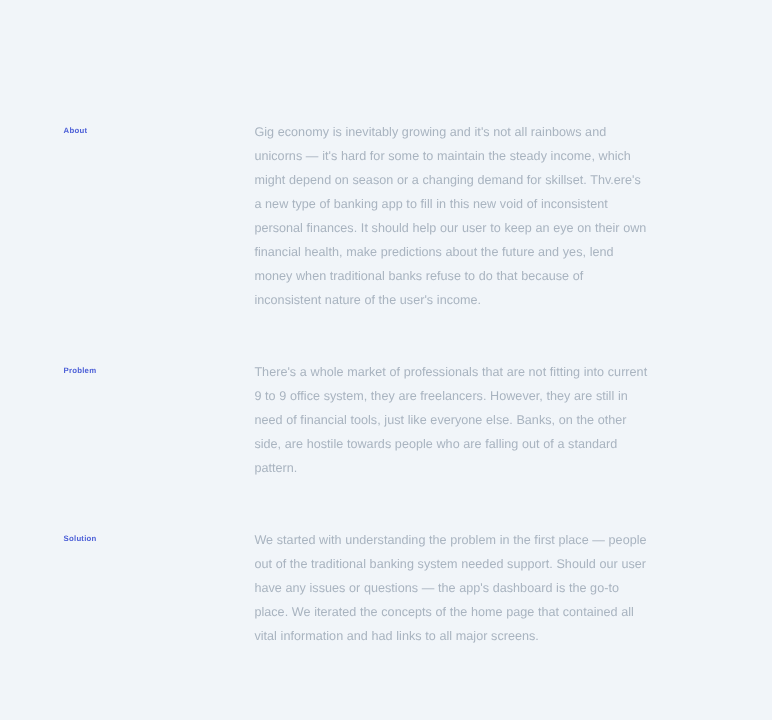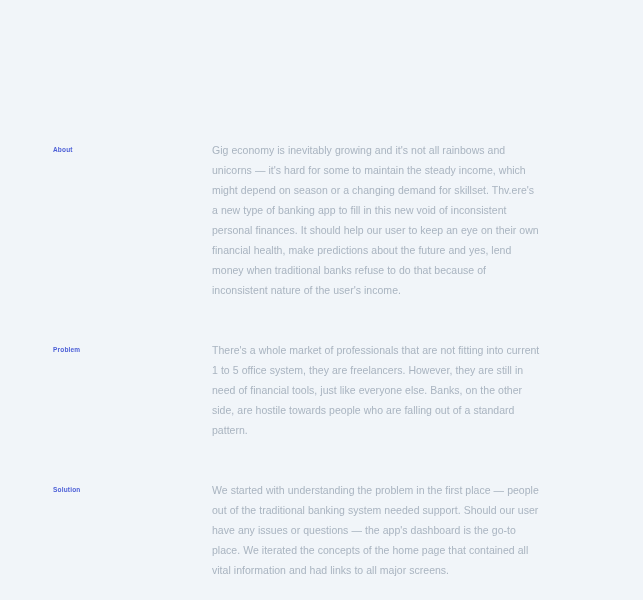--- a/index.html
+++ b/index.html
@@ -14,21 +14,20 @@
     font-family: "Liberation Sans", sans-serif;
     -webkit-font-smoothing: antialiased;
     overflow: hidden;
   }
 
   .page {
     position: relative;
     width: 643px;
     height: 464px;
     background: #f1f5f9;
-    margin-top: 40px;
   }
 
   .sections {
     position: absolute;
     top: 100px;
     left: 0;
     width: 643px;
   }
 
   .section {
@@ -77,21 +76,21 @@
 
     <section class="section">
       <div class="section-label">About</div>
       <p class="section-body">Gig economy is inevitably growing and it's not all rainbows and unicorns — it's hard for some to maintain the steady income, which might depend on season or a changing demand for skillset. Thv.ere's a new type of banking app to fill in this new void of inconsistent personal finances. It should help our user to keep an eye on their own financial health, make predictions about the future and yes, lend money when traditional banks refuse to do that because of inconsistent nature of the user's income.</p>
     </section>
 
     <div class="spacer-about"></div>
 
     <section class="section">
       <div class="section-label">Problem</div>
-      <p class="section-body">There's a whole market of professionals that are not fitting into current 1 to 5 office system, they are freelancers. However, they are still in need of financial tools, just like everyone else. Banks, on the other side, are hostile towards people who are falling out of a standard pattern.</p>
+      <p class="section-body">There's a whole market of professionals that are not fitting into current 9 to 9 office system, they are freelancers. However, they are still in need of financial tools, just like everyone else. Banks, on the other side, are hostile towards people who are falling out of a standard pattern.</p>
     </section>
 
     <div class="spacer-problem"></div>
 
     <section class="section">
       <div class="section-label">Solution</div>
       <p class="section-body">We started with understanding the problem in the first place — people out of the traditional banking system needed support. Should our user have any issues or questions — the app's dashboard is the go-to place. We iterated the concepts of the home page that contained all vital information and had links to all major screens.</p>
     </section>
 
   </div>

